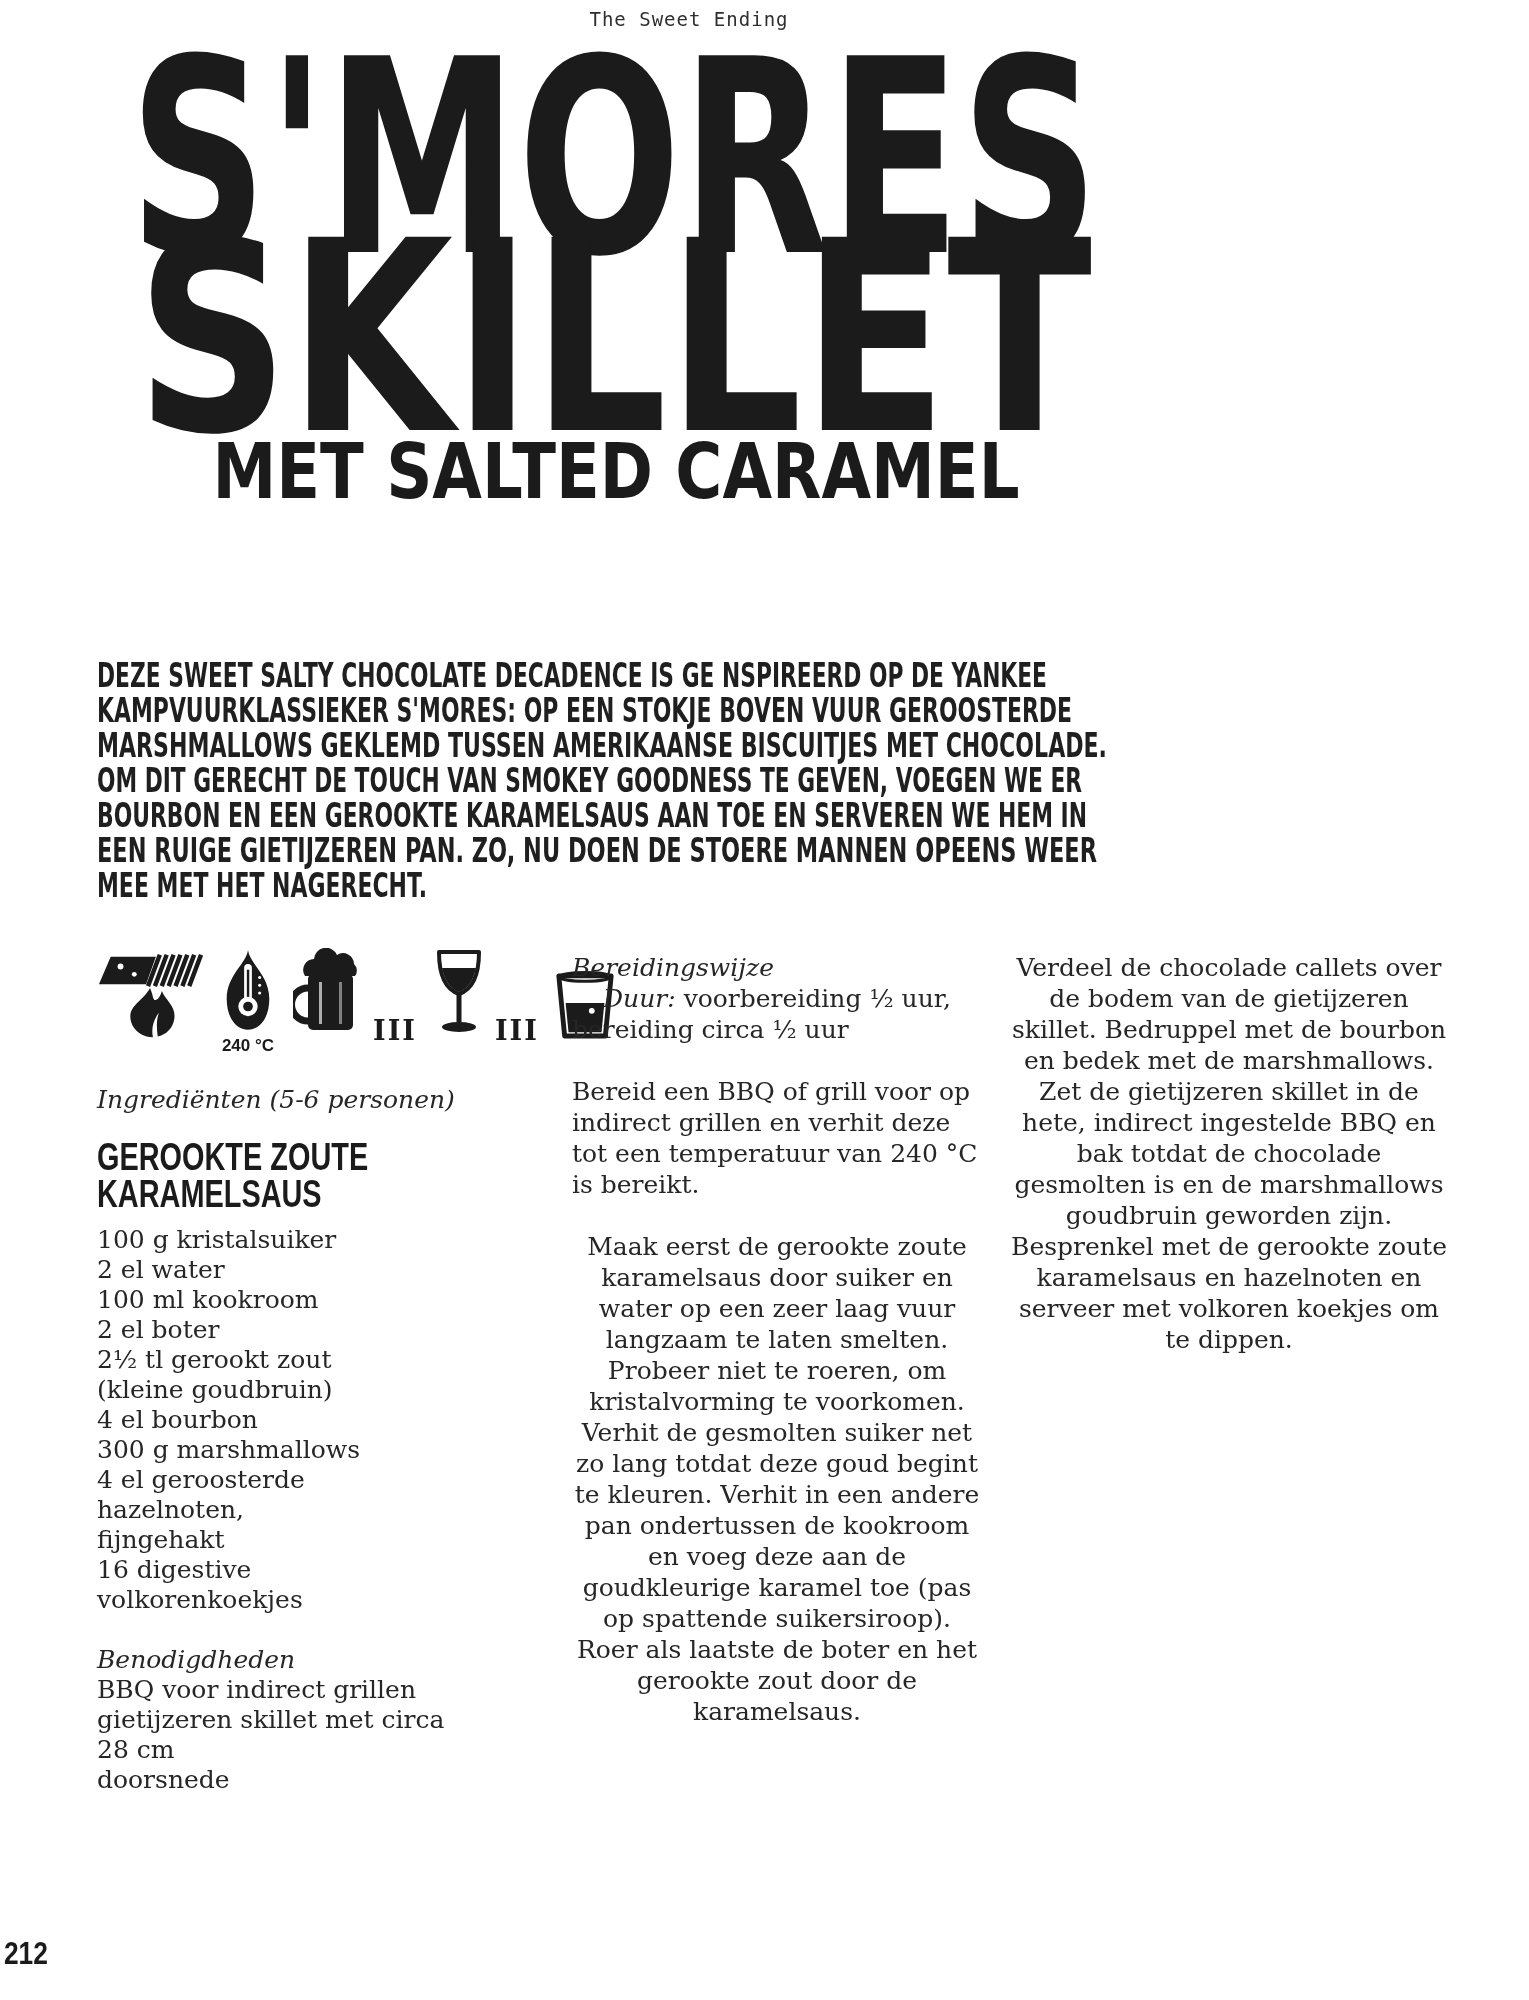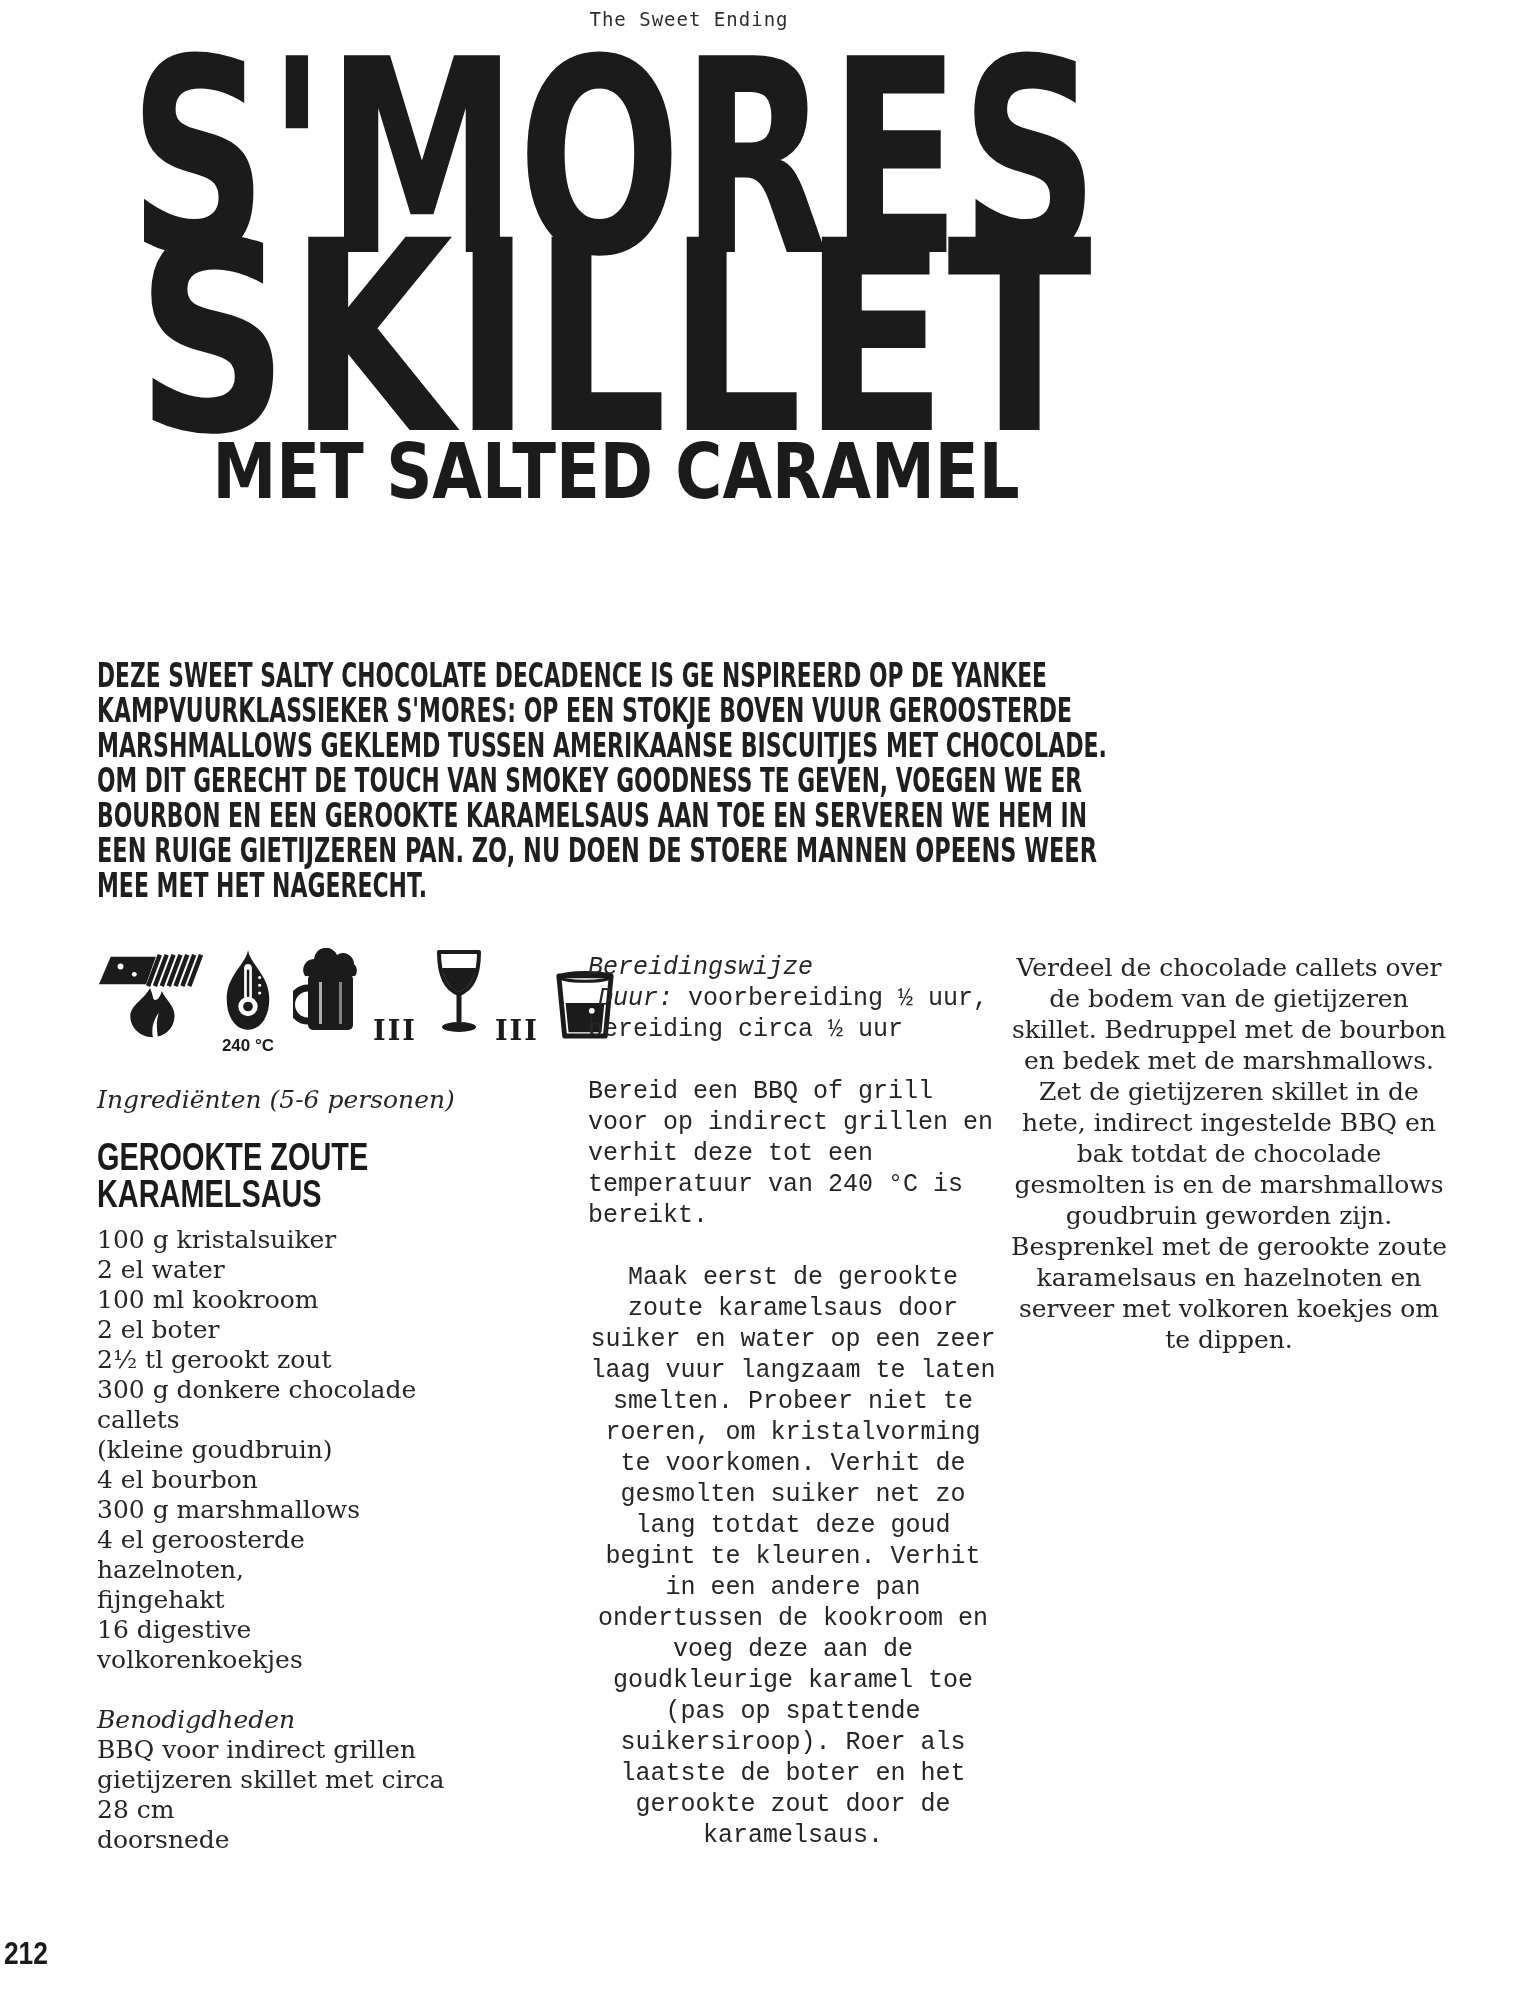--- a/index.html
+++ b/index.html
@@ -19,21 +19,21 @@
   .icon-fill{fill:#1b1b1b;}
   .icon-stroke{fill:none;stroke:#1b1b1b;}
   .temp-block{display:flex;flex-direction:column;align-items:center;}
   .temp-label{font-family:"Liberation Sans",sans-serif;font-weight:bold;font-size:17px;color:#1b1b1b;margin-top:2px;}
   .rating{font-family:"DejaVu Serif",serif;font-weight:bold;font-size:27px;letter-spacing:2px;
         align-self:flex-end;margin-bottom:10px;margin-left:-6px;color:#1b1b1b;text-align:right;}
   .tumbler{margin-top:20px;}
   
   .col{position:absolute;font-size:25px;line-height:31px;color:#262626;}
   .col-left{left:97px;top:1085px;width:360px;line-height:30px;}
-  .col-mid{left:588px;top:952px;width:410px;font-family:Liberation Mono, monospace;}
+  .col-mid{left:572px;top:952px;width:410px;}
   .col-right{left:1010px;top:952px;width:438px;}
   .italic-head{font-style:italic;margin:0;}
   .it{font-style:italic;}
   .section-heading{font-family:"Liberation Sans",sans-serif;font-weight:900;font-size:38px;line-height:37px;
         color:#1b1b1b;width:460px;transform:scaleX(0.76);transform-origin:0 0;
         margin:24px 0 12px 0;letter-spacing:0;}
   .ing-line{margin:0;}
   .equip-block{margin-top:30px;}
   p.body-par{margin:0 0 31px 0;}
   p.nomargin{margin:0;text-align:center;}
@@ -124,21 +124,20 @@
 
   <div class="col col-left">
     <p class="italic-head">Ingrediënten (5-6 personen)</p>
     <div class="section-heading">GEROOKTE ZOUTE KARAMELSAUS</div>
     <div>
         <div class="ing-line">100 g kristalsuiker</div>
         <div class="ing-line">2 el water</div>
         <div class="ing-line">100 ml kookroom</div>
         <div class="ing-line">2 el boter</div>
         <div class="ing-line">2½ tl gerookt zout</div>
-        <div class="ing-line">300 g donkere chocolade callets</div>
         <div class="ing-line">(kleine goudbruin)</div>
         <div class="ing-line">4 el bourbon</div>
         <div class="ing-line">300 g marshmallows</div>
         <div class="ing-line">4 el geroosterde hazelnoten,</div>
         <div class="ing-line">fijngehakt</div>
         <div class="ing-line">16 digestive volkorenkoekjes</div>
       </div>
     <div class="equip-block">
       <p class="italic-head">Benodigdheden</p>
       <div>

